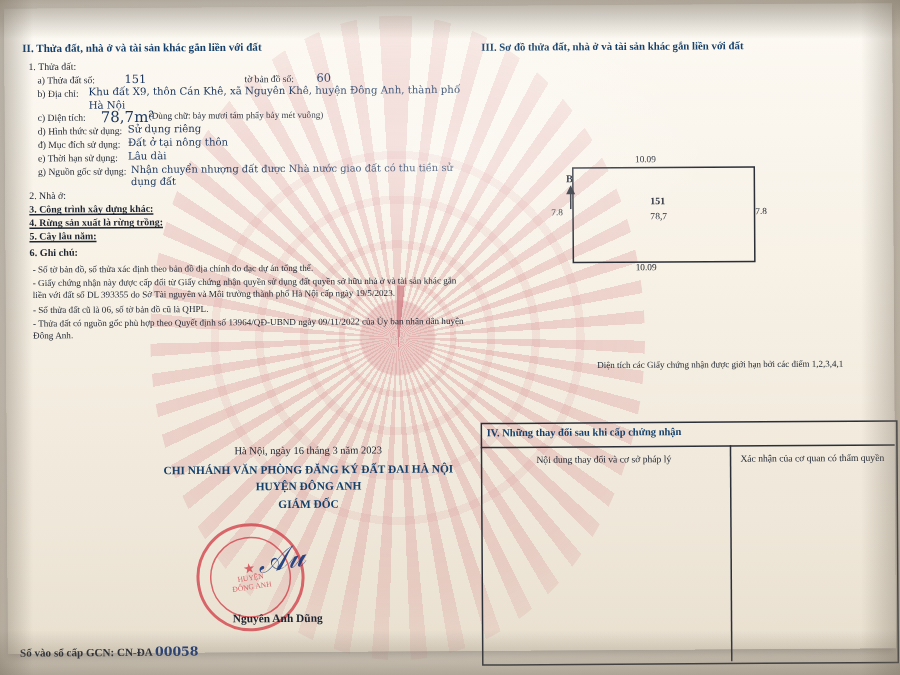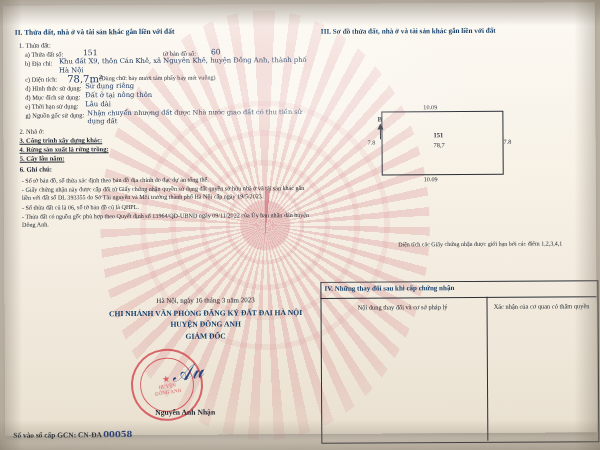--- a/index.html
+++ b/index.html
@@ -188,21 +188,21 @@
     <div class="stamp">
       <div class="stamp-inner">
         <span class="stamp-star">★</span>
         <span>HUYỆN</span>
         <span>ĐÔNG ANH</span>
       </div>
     </div>
 
     <div class="signature">𝒜𝓊</div>
 
-    <div class="txt b" style="left:150px;top:403px;font-size:7.6px;">Nguyễn Anh Nhận</div>
+    <div class="txt b" style="left:150px;top:403px;font-size:7.6px;">Nguyên Anh Dũng</div>
 
     <div class="footer">
       <span>Số vào sổ cấp GCN: CN-ĐA</span>
       <span class="num hand" style="font-size:8.4px;">00058</span>
     </div>
 
   </div>
 
 
   <div class="glare"></div>

